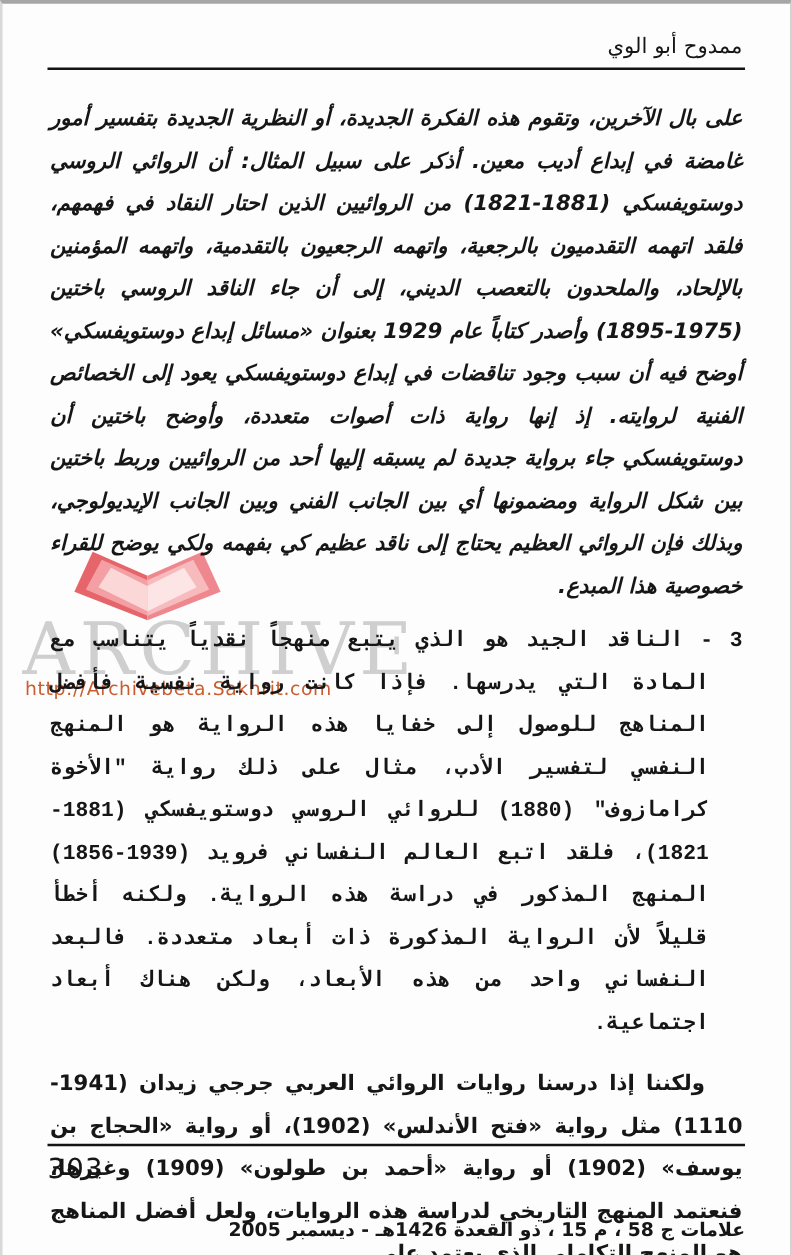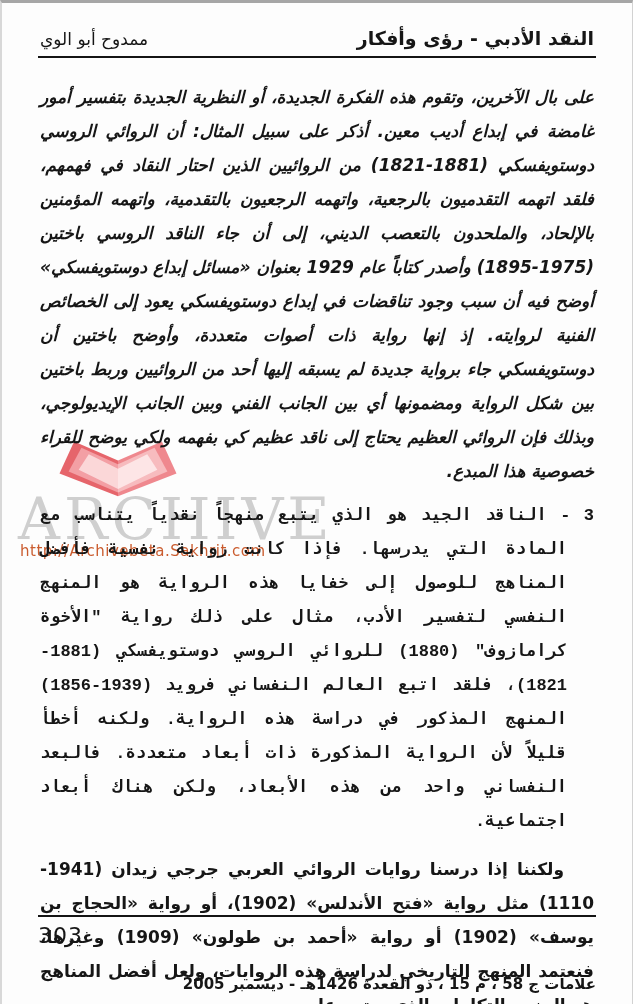--- a/index.html
+++ b/index.html
@@ -100,21 +100,20 @@
     line-height:1;
     letter-spacing:1px;
   }
 </style>
 </head>
 <body>
 
 <div class="page">
 
   <div class="header">
-    <div class="book-title">النقد الأدبي - رؤى وأفكار</div>
     <div class="author-name">ممدوح أبو الوي</div>
   </div>
   <div class="header-rule"></div>
 
   <div class="watermark">
     <svg class="wm-logo" width="128" height="74" viewBox="0 0 140 80" aria-hidden="true">
       <path d="M70 72 L6 47 L22 12 L70 33 Z" fill="#e4555c"></path>
       <path d="M70 72 L134 47 L118 12 L70 33 Z" fill="#ee7c83"></path>
       <path d="M70 68 L16 45 L30 19 L70 37 Z" fill="#f29togne" opacity="0"></path>
       <path d="M70 68 L16 45 L30 19 L70 37 Z" fill="#f2959b"></path>

